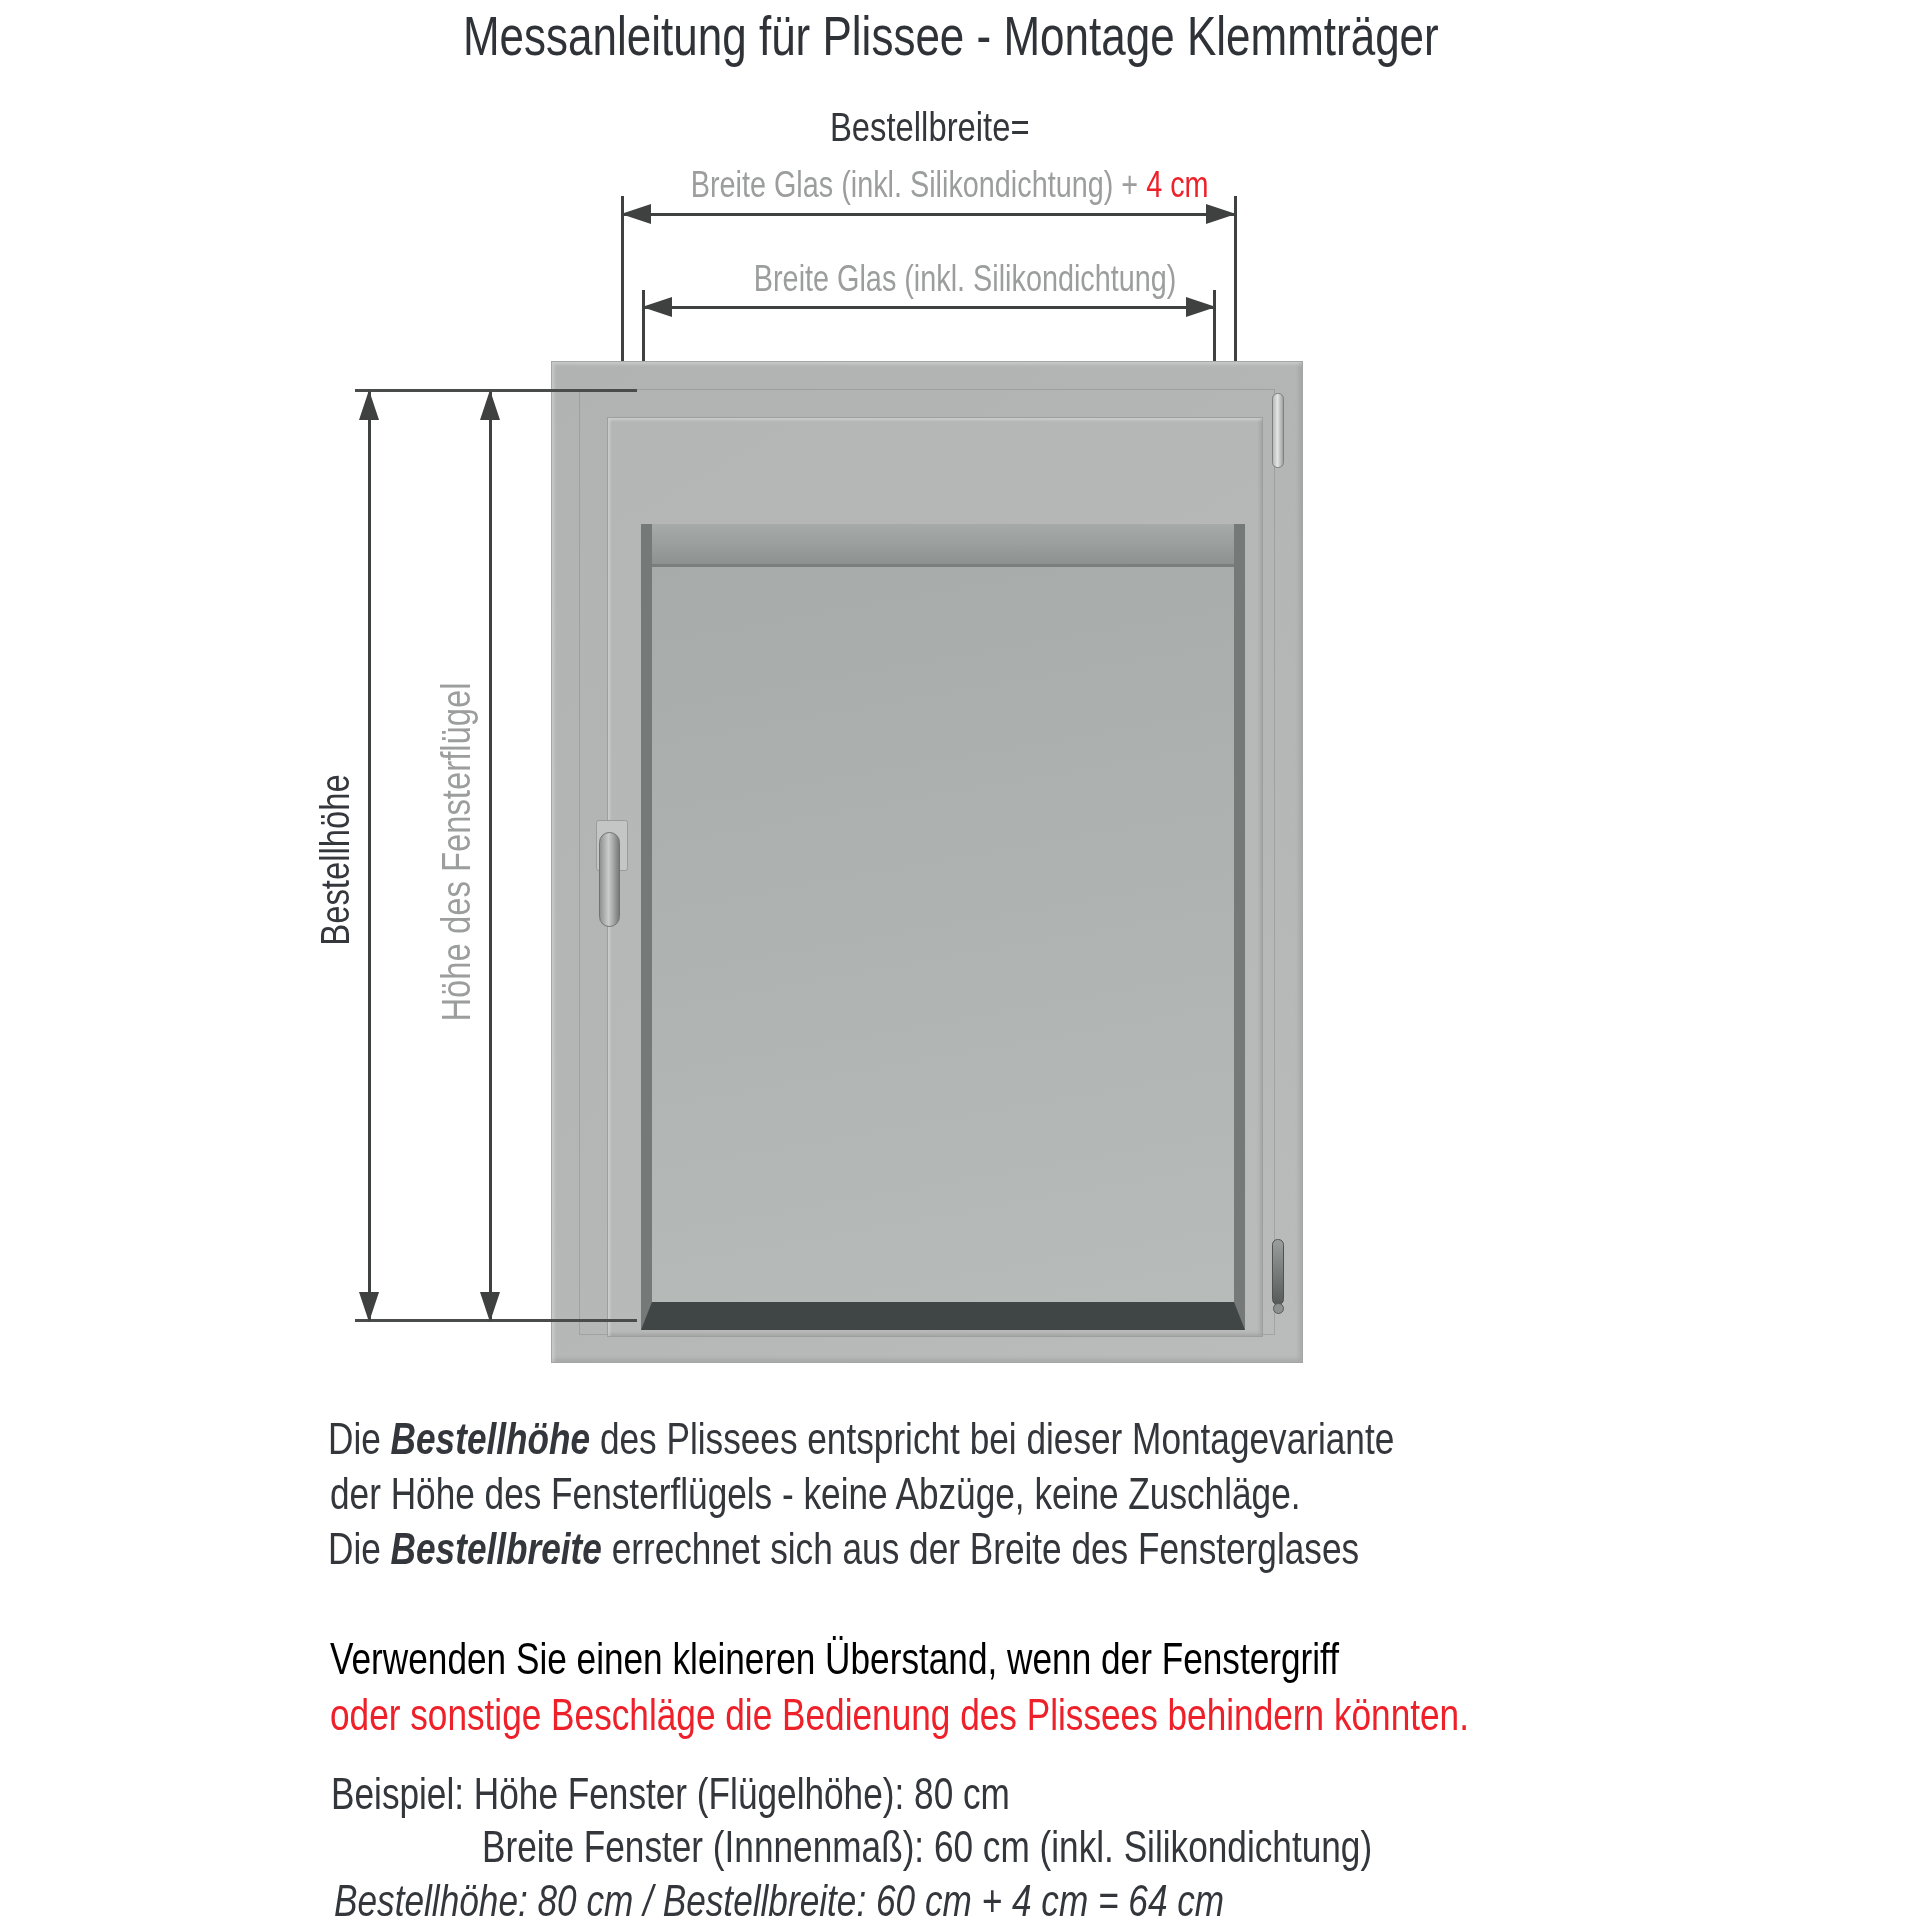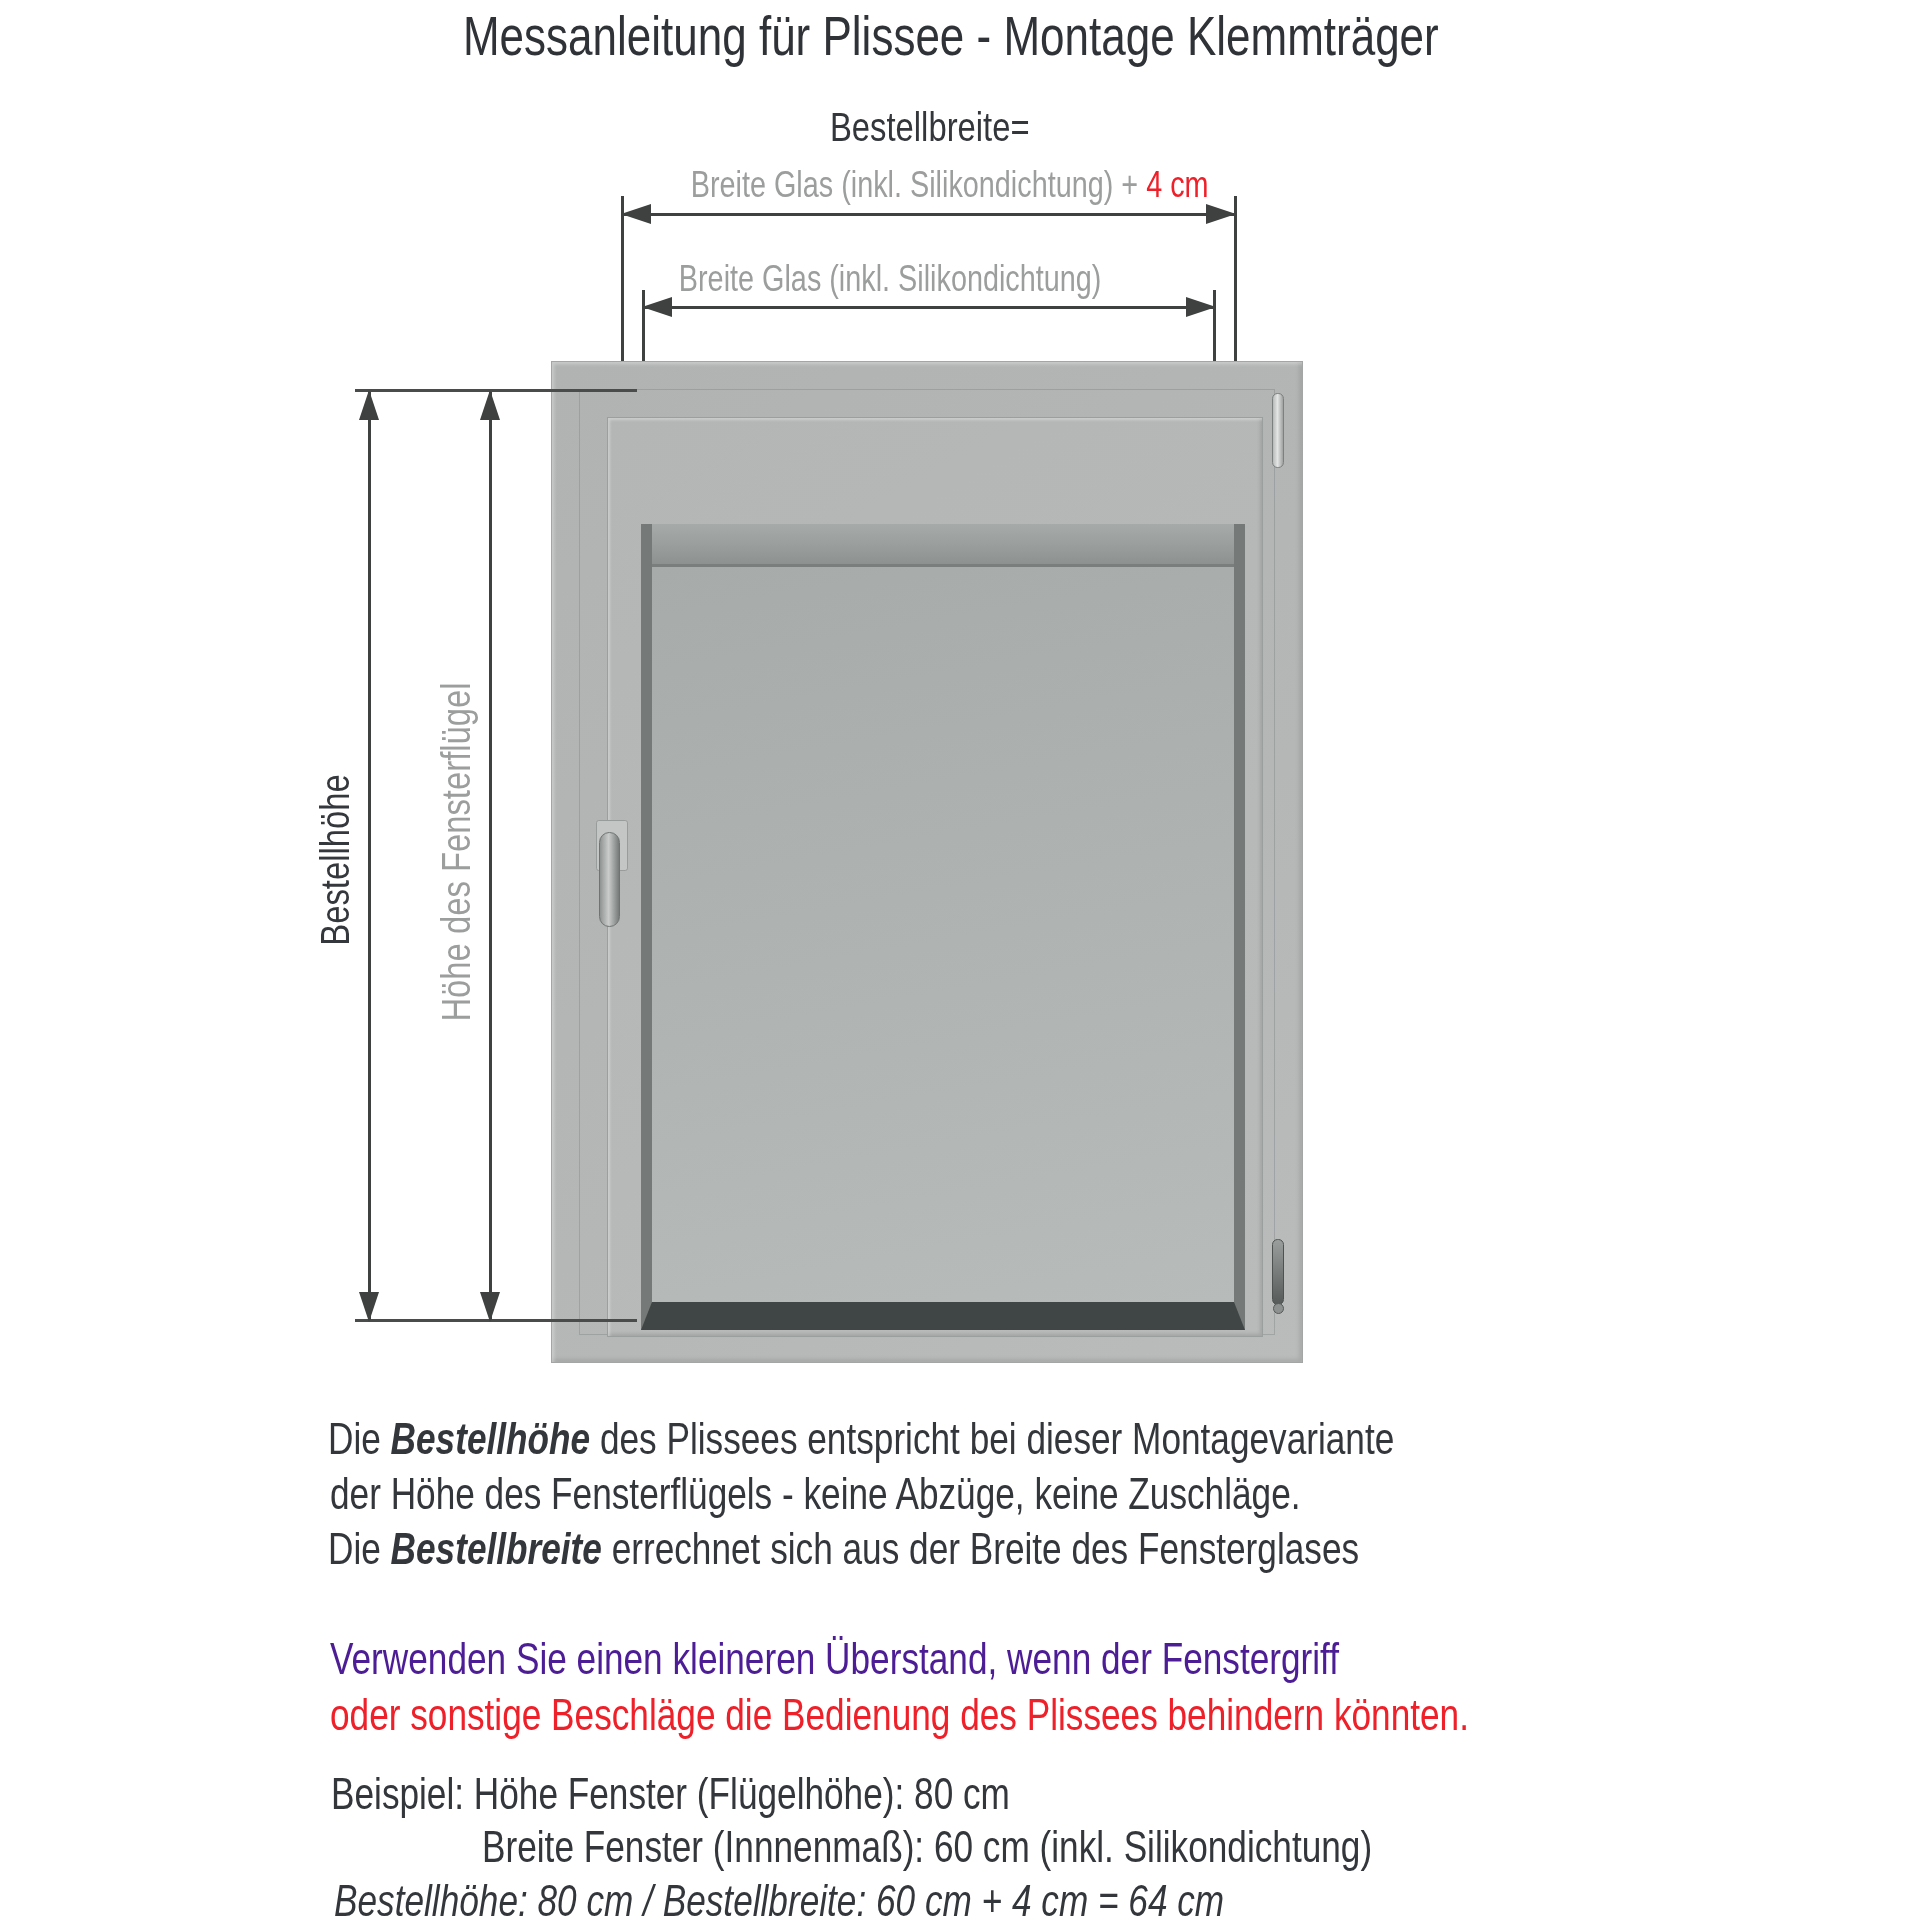--- a/index.html
+++ b/index.html
@@ -12,21 +12,21 @@
   .dark{color:#33363b;}
   .gray{color:#9c9e9d;}
   .red{color:#ee2029;}
 
   
   #title{position:absolute;left:341px;top:7.5px;width:1130px;text-align:center;
          font-size:55px;line-height:1.05;color:#2f3237;}
   #lbl-bestellbreite{position:absolute;left:647px;top:104px;width:565px;text-align:center;
          font-size:41px;color:#34373c;}
   #lbl-outer{position:absolute;left:626px;top:164px;width:603px;text-align:center;font-size:36px;}
-  #lbl-inner{position:absolute;left:626px;top:258px;width:603px;text-align:left;font-size:36px;}
+  #lbl-inner{position:absolute;left:626px;top:258px;width:603px;text-align:right;font-size:36px;}
 
   .vlabel{position:absolute;width:0;height:0;}
   .vlabel > span{position:absolute;white-space:nowrap;}
   #lbl-bestellhoehe > span{transform:translate(-50%,-50%) rotate(-90deg) scaleX(0.82);
          font-size:40px;color:#34373c;}
   #lbl-fluegelhoehe > span{transform:translate(-50%,-50%) rotate(-90deg) scaleX(0.82);
          font-size:40px;color:#9c9e9d;}
 
   
   .harrow{position:absolute;height:2.8px;background:#3f4040;}
@@ -82,21 +82,21 @@
          background:linear-gradient(90deg,#b7bab9,#e3e5e4 45%,#9da1a0);border:0.9px solid #7c8180;box-sizing:border-box;}
   #hinge-bottom{position:absolute;left:1272px;top:1239px;width:12.2px;height:66px;border-radius:5.6px;
          background:linear-gradient(180deg,#9a9e9d,#565b5a);border:0.9px solid #4e5352;box-sizing:border-box;}
   #hinge-foot{position:absolute;left:1273px;top:1303px;width:11.3px;height:11.3px;border-radius:50%;
          background:#8d9190;border:0.9px solid #565b5a;box-sizing:border-box;}
 
   
   .pline{position:absolute;font-size:44px;line-height:1.1;color:#33363b;}
   .pline .bi{font-weight:700;font-style:italic;}
   #p1{left:328px;top:1415px;} #p2{left:330px;top:1470px;} #p3{left:328px;top:1525px;}
-  #p4{left:330px;top:1580px;} #p5{left:330px;top:1635px;color:#4c1d95;} #p6{left:330px;top:1691px;color:#ee2029;}
+  #p4{left:330px;top:1580px;} #p5{left:330px;top:1635px;color:#000000;} #p6{left:330px;top:1691px;color:#ee2029;}
   #e1{left:331px;top:1770px;} #e2{left:482px;top:1823px;} #e3{left:334px;top:1877px;font-style:italic;}
 </style>
 </head>
 <body>
 
 <div class="stage">
 
   <div id="lbl-bestellbreite">
     <span class="cond dark">Bestellbreite=</span>
   </div>

